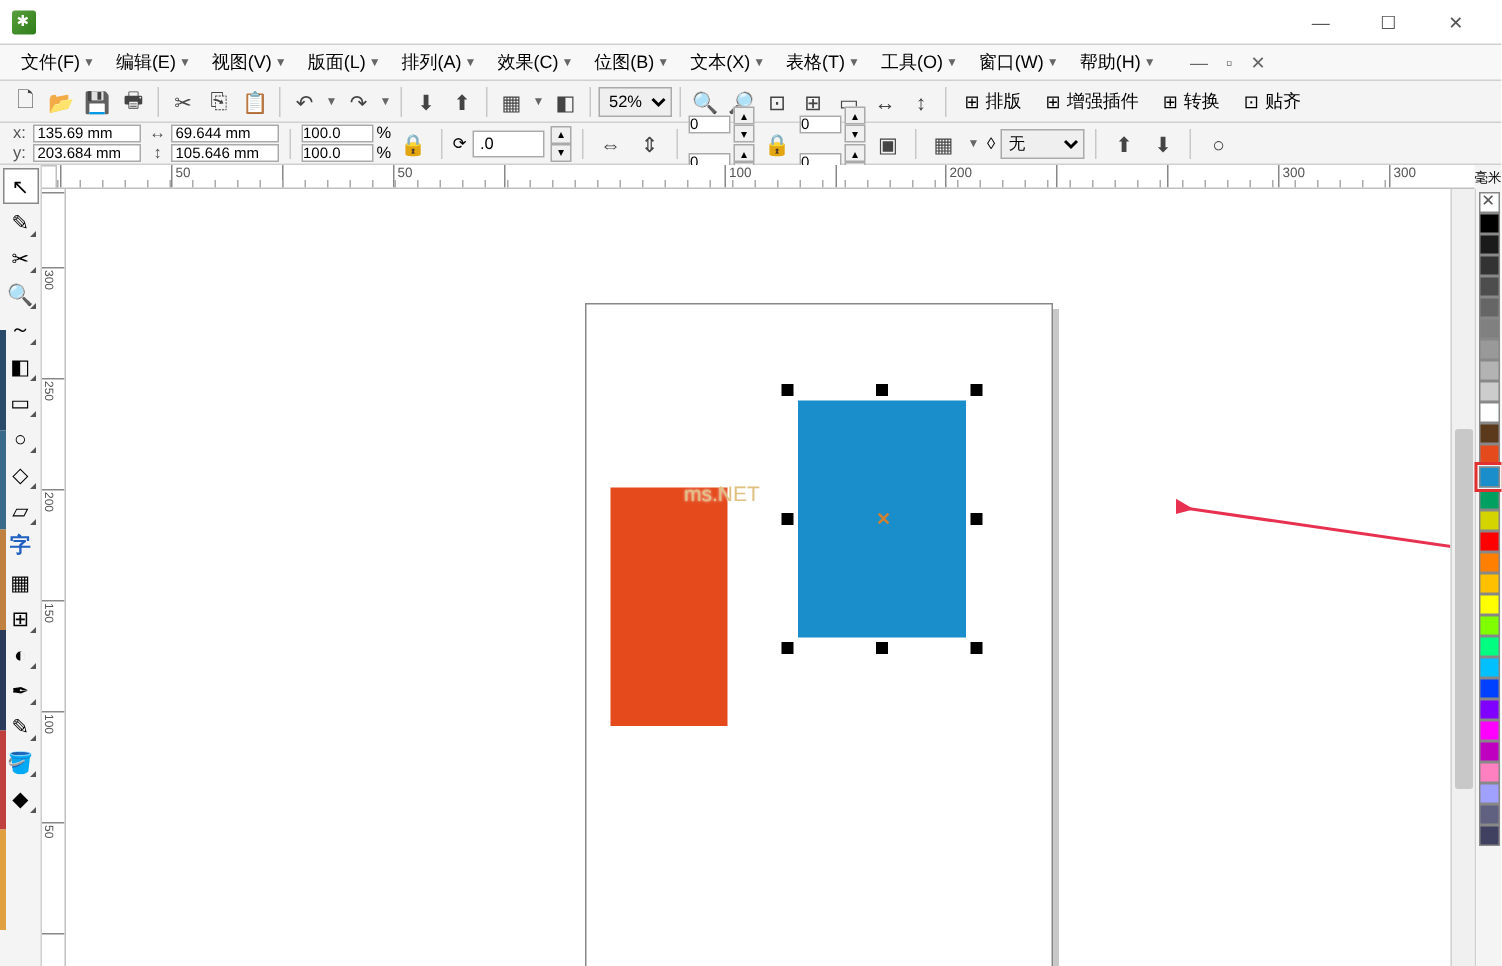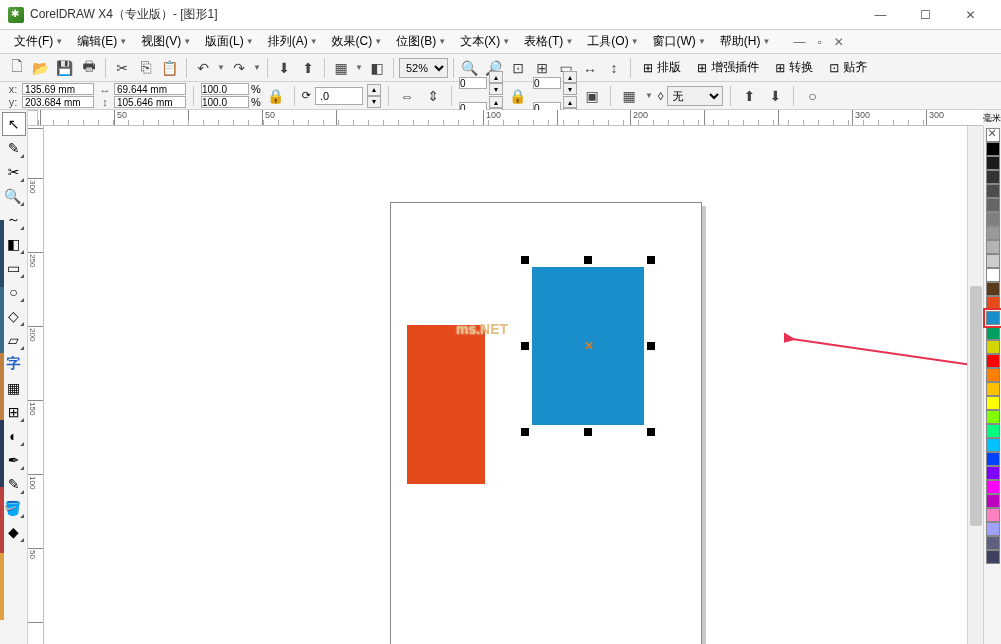--- a/index.html
+++ b/index.html
@@ -76,21 +76,20 @@
 .swatch-hl { border: 2px solid #e03030; padding: 1px; margin: -2px 0; z-index: 5; position: relative; }
 
 .left-strip { position: absolute; left: 0; top: 110px; width: 4px; height: 400px; display: flex; flex-direction: column; }
 .left-strip div { flex: 1; }
 </style>
 </head>
 <body>
 
 <div class="titlebar">
   <div class="app-icon"></div>
-  <div class="title">CorelDRAW X4（专业版）- [图形1]</div>
   <div class="spacer"></div>
   <div class="win-btn">—</div>
   <div class="win-btn">☐</div>
   <div class="win-btn">✕</div>
 </div>
 
 <div class="menubar">
   <div class="menu-item">
       <span>文件(F)</span>
       <span class="menu-drop">▼</span>
@@ -452,21 +451,21 @@
           </div>
           <div class="tick" style="top: 496px;">
             <div style="writing-mode: vertical-rl; font-size: 8px;"></div>
           </div>
         </div>
       <div class="canvas">
         <div class="page-shadow"></div>
         <div class="page"></div>
         <div class="rect-orange"></div>
         <div class="rect-blue"></div>
-        <div style="position:absolute;left:412px;top:195px;color:#e0c080;font-size:14px;font-weight:bold;text-shadow:0 0 2px #fff">ms.NET</div>
+        <div style="position:absolute;left:412px;top:195px;color:#e0c080;font-size:14px;font-weight:normal;text-shadow:0 0 2px #fff">ms.NET</div>
 
         <div class="sel-handle" style="left:477px;top:130px"></div>
         <div class="sel-handle" style="left:540px;top:130px"></div>
         <div class="sel-handle" style="left:603px;top:130px"></div>
         <div class="sel-handle" style="left:477px;top:216px"></div>
         <div class="sel-handle" style="left:603px;top:216px"></div>
         <div class="sel-handle" style="left:477px;top:302px"></div>
         <div class="sel-handle" style="left:540px;top:302px"></div>
         <div class="sel-handle" style="left:603px;top:302px"></div>
         <div class="sel-center" style="left:540px;top:215px">✕</div>

